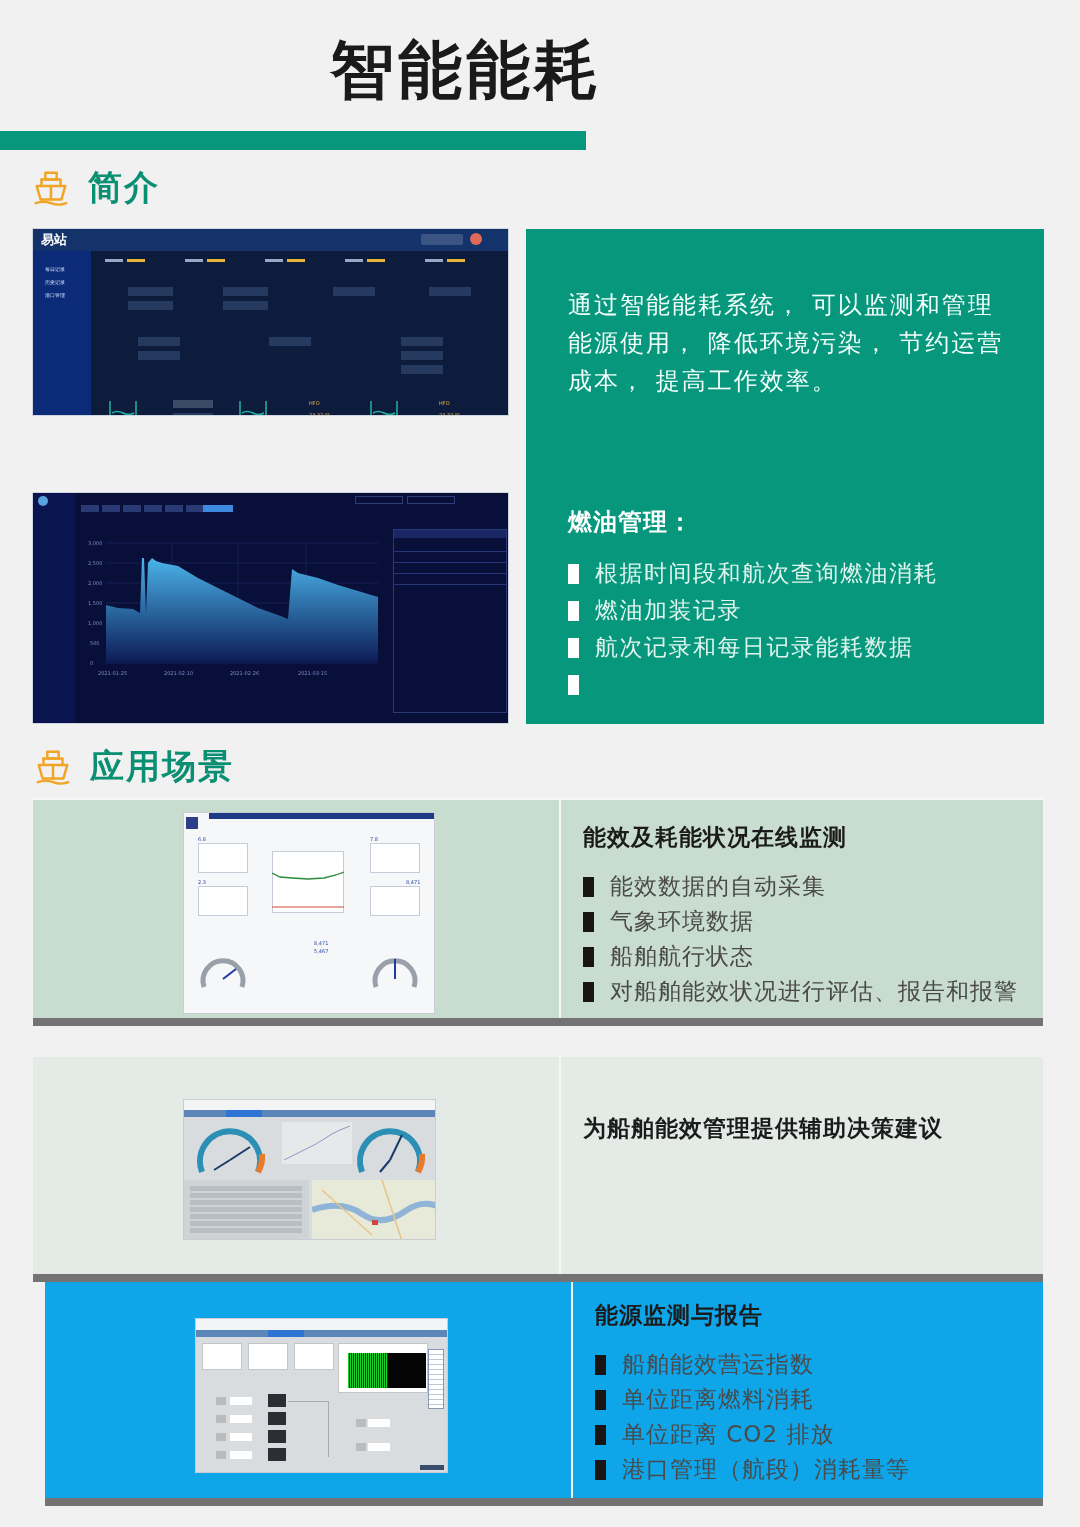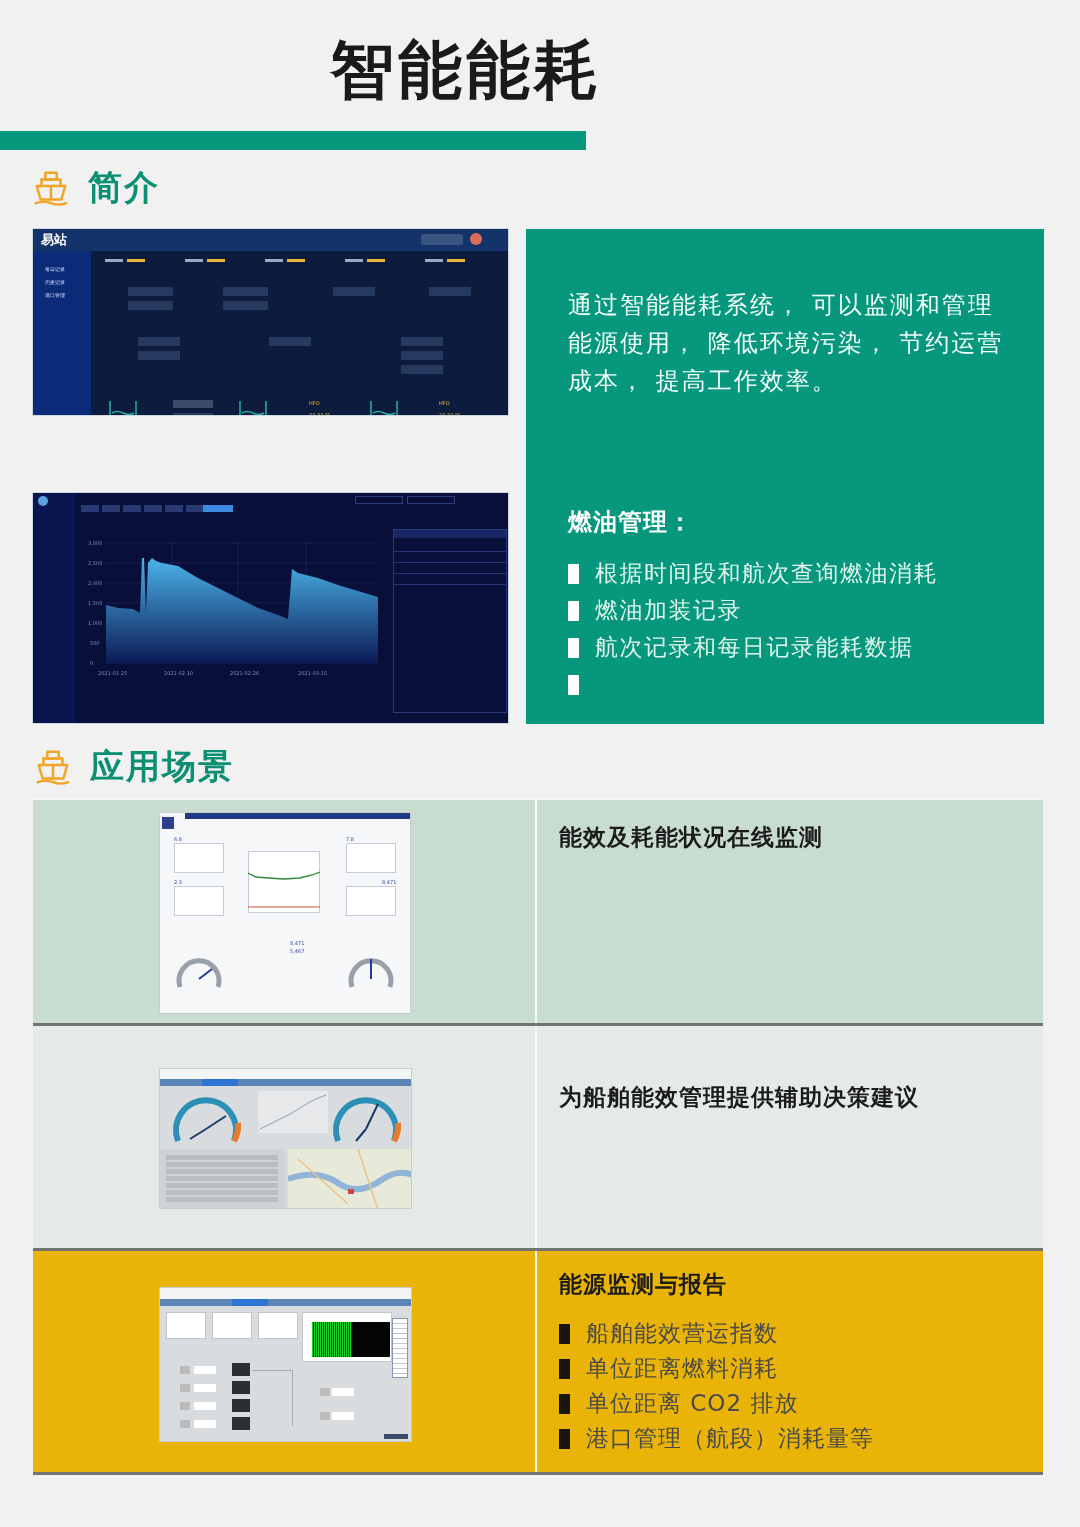--- a/index.html
+++ b/index.html
@@ -23,24 +23,24 @@
   .fuel-title { position: absolute; left: 42px; top: 277px; font-size: 24px; font-weight: 900; letter-spacing: 1px; color: #fff; }
   .bullet-list { list-style: none; }
   .bullet-list li { display: flex; align-items: center; gap: 16px; }
   .bullet-list .sq { width: 11px; height: 20px; flex: 0 0 auto; }
   .fuel-ul { position: absolute; left: 42px; top: 326px; }
   .fuel-ul li { height: 37px; font-size: 23px; color: #dff5ee; letter-spacing: 1.5px; }
   .fuel-ul .sq { background: #ffffff; }
 
   
   .scen-table { position: absolute; left: 33px; top: 798px; width: 1010px; border-top: 2px solid #f5f9f6; }
-  .scen-row { display: flex; border-bottom: 3px solid #737373; }
+  .scen-row { display: flex; border-bottom: 8px solid #737373; padding-left: 24px; }
   .scen-row.r1 { height: 226px; background: #c8dccf; }
-  .scen-row.r2 { height: 225px; background: #e4ebe6; }
-  .scen-row.r3 { height: 224px; background: #eab308; }
+  .scen-row.r2 { height: 225px; background: #e4ebe6; margin-top: 31px; }
+  .scen-row.r3 { height: 224px; background: #0ea5e9; margin-left: 12px; }
   .scen-img-cell { width: 504px; border-right: 2px solid #f5f9f6; position: relative; }
   .scen-text-cell { flex: 1; position: relative; padding-left: 22px; }
   .scen-title { font-size: 23px; font-weight: 900; color: #1b1b1b; letter-spacing: 1px; }
   .scen-ul li { height: 35px; font-size: 23px; color: #4a4a4a; letter-spacing: 1px; }
   .scen-ul .sq { background: #1a1413; }
 
   
   .mini { position: absolute; background: #f6f7f9; border: 1px solid #c9ccd2; overflow: hidden; }
   .m1 { left: 126px; top: 12px; width: 252px; height: 202px; }
   .m2 { left: 126px; top: 42px; width: 253px; height: 141px; background: #d9dcde; }
@@ -224,20 +224,38 @@
             <line x1="25" y1="30" x2="38" y2="20" stroke="#1f3aa0" stroke-width="2"></line>
           </svg>
         <svg class="bar" style="left:186px;top:136px;" width="50" height="44">
             <path d="M6 38 A20 20 0 1 1 44 38" stroke="#9aa0aa" stroke-width="5" fill="none"></path>
             <line x1="25" y1="30" x2="25" y2="10" stroke="#1f3aa0" stroke-width="2"></line>
           </svg>
       </div>
     </div>
     <div class="scen-text-cell">
       <div class="scen-title" style="margin-top:22px;">能效及耗能状况在线监测</div>
+      <ul class="bullet-list scen-ul" style="margin-top:16px;">
+        <li>
+            <span class="sq"></span>
+            <span>能效数据的自动采集</span>
+          </li>
+        <li>
+            <span class="sq"></span>
+            <span>气象环境数据</span>
+          </li>
+        <li>
+            <span class="sq"></span>
+            <span>船舶航行状态</span>
+          </li>
+        <li>
+            <span class="sq"></span>
+            <span>对船舶能效状况进行评估、报告和报警</span>
+          </li>
+      </ul>
     </div>
   </div>
 
   <div class="scen-row r2">
     <div class="scen-img-cell">
       <div class="mini m2">
         <div class="bar" style="left:0;top:0;width:253px;height:10px;background:#f3f4f6;"></div>
         <div class="bar" style="left:0;top:10px;width:253px;height:7px;background:#5d86b8;"></div>
         <div class="bar" style="left:42px;top:10px;width:36px;height:7px;background:#2f74d2;"></div>
         <svg class="bar" style="left:8px;top:20px;" width="80" height="60">

